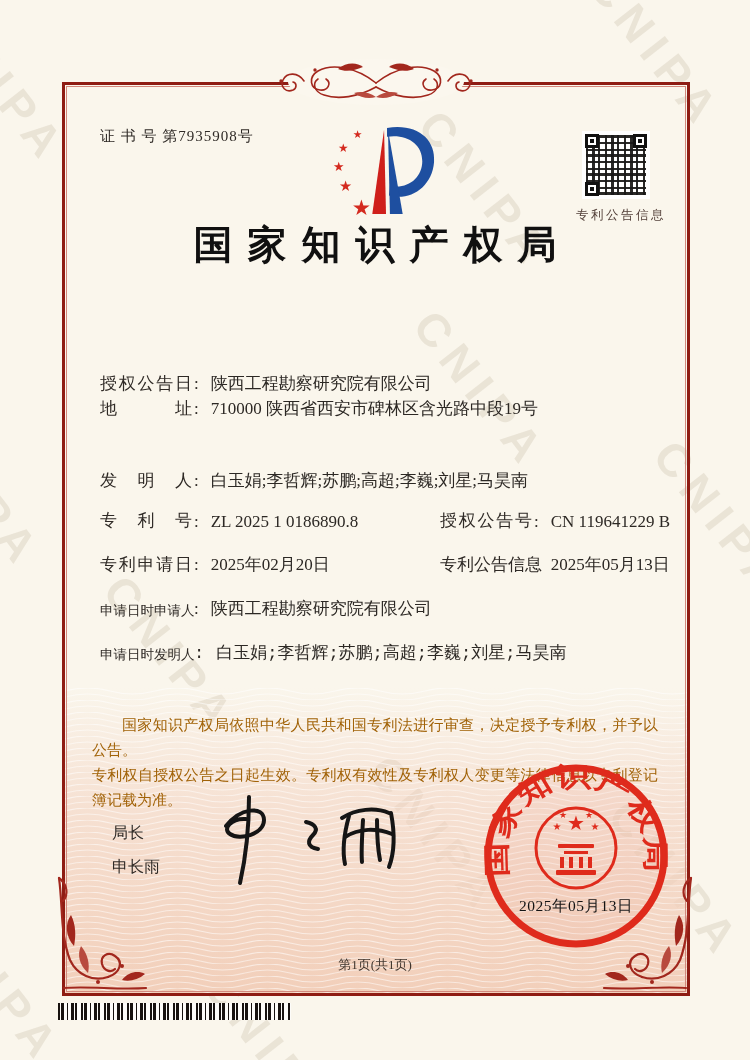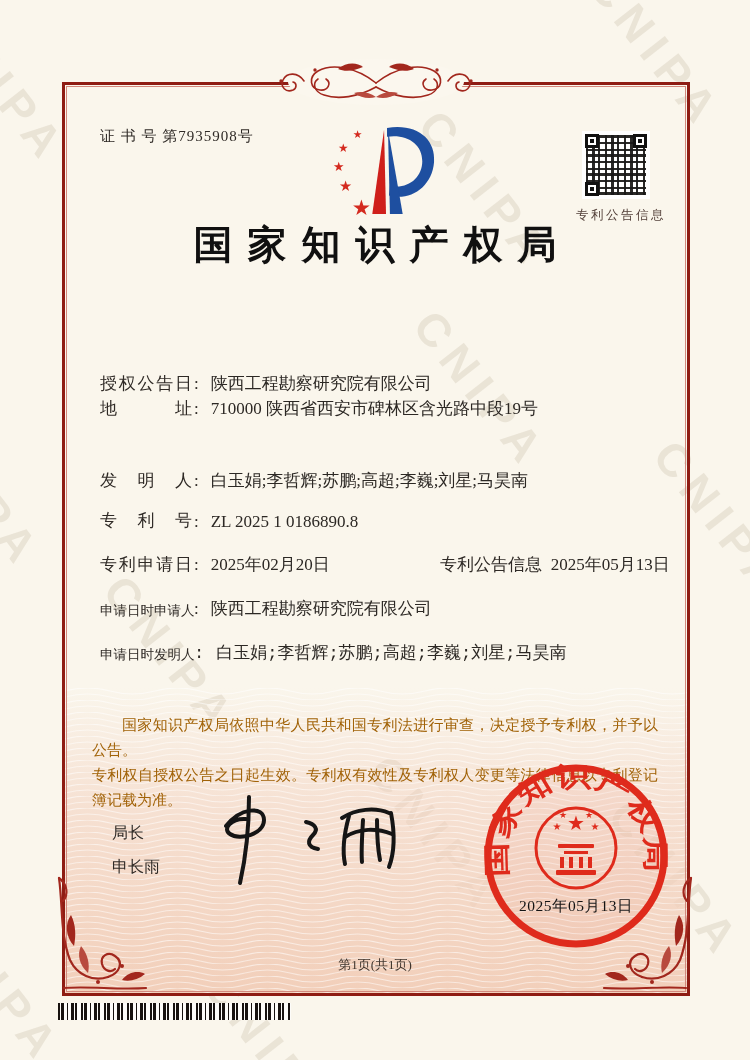--- a/index.html
+++ b/index.html
@@ -220,20 +220,21 @@
     <span class="lbl">授权公告日</span><span class="colon">:</span><span class="val">陕西工程勘察研究院有限公司</span>
   </div>
   <div class="row r3">
     <span class="lbl">地址</span><span class="colon">:</span><span class="val">710000 陕西省西安市碑林区含光路中段19号</span>
   </div>
   <div class="row r4">
     <span class="lbl">发明人</span><span class="colon">:</span><span class="val">白玉娟;李哲辉;苏鹏;高超;李巍;刘星;马昊南</span>
   </div>
   <div class="row r5">
     <span class="lbl">专利号</span><span class="colon">:</span><span class="val">ZL 2025 1 0186890.8</span>
+    <span class="rfield"><span class="lbl">授权公告号</span><span class="colon">:</span><span class="val">CN 119641229 B</span></span>
   </div>
   <div class="row r6">
     <span class="lbl">专利申请日</span><span class="colon">:</span><span class="val">2025年02月20日</span>
     <span class="rfield"><span class="lbl">专利公告信息</span><span class="colon">:</span><span class="val">2025年05月13日</span></span>
   </div>
   <div class="row r7">
     <span class="lbl sm">申请日时申请人</span><span class="colon">:</span><span class="val">陕西工程勘察研究院有限公司</span>
   </div>
   <div class="row r8">
     <span class="lbl sm">申请日时发明人</span><span class="colon">:</span><span class="val">白玉娟;李哲辉;苏鹏;高超;李巍;刘星;马昊南</span>

